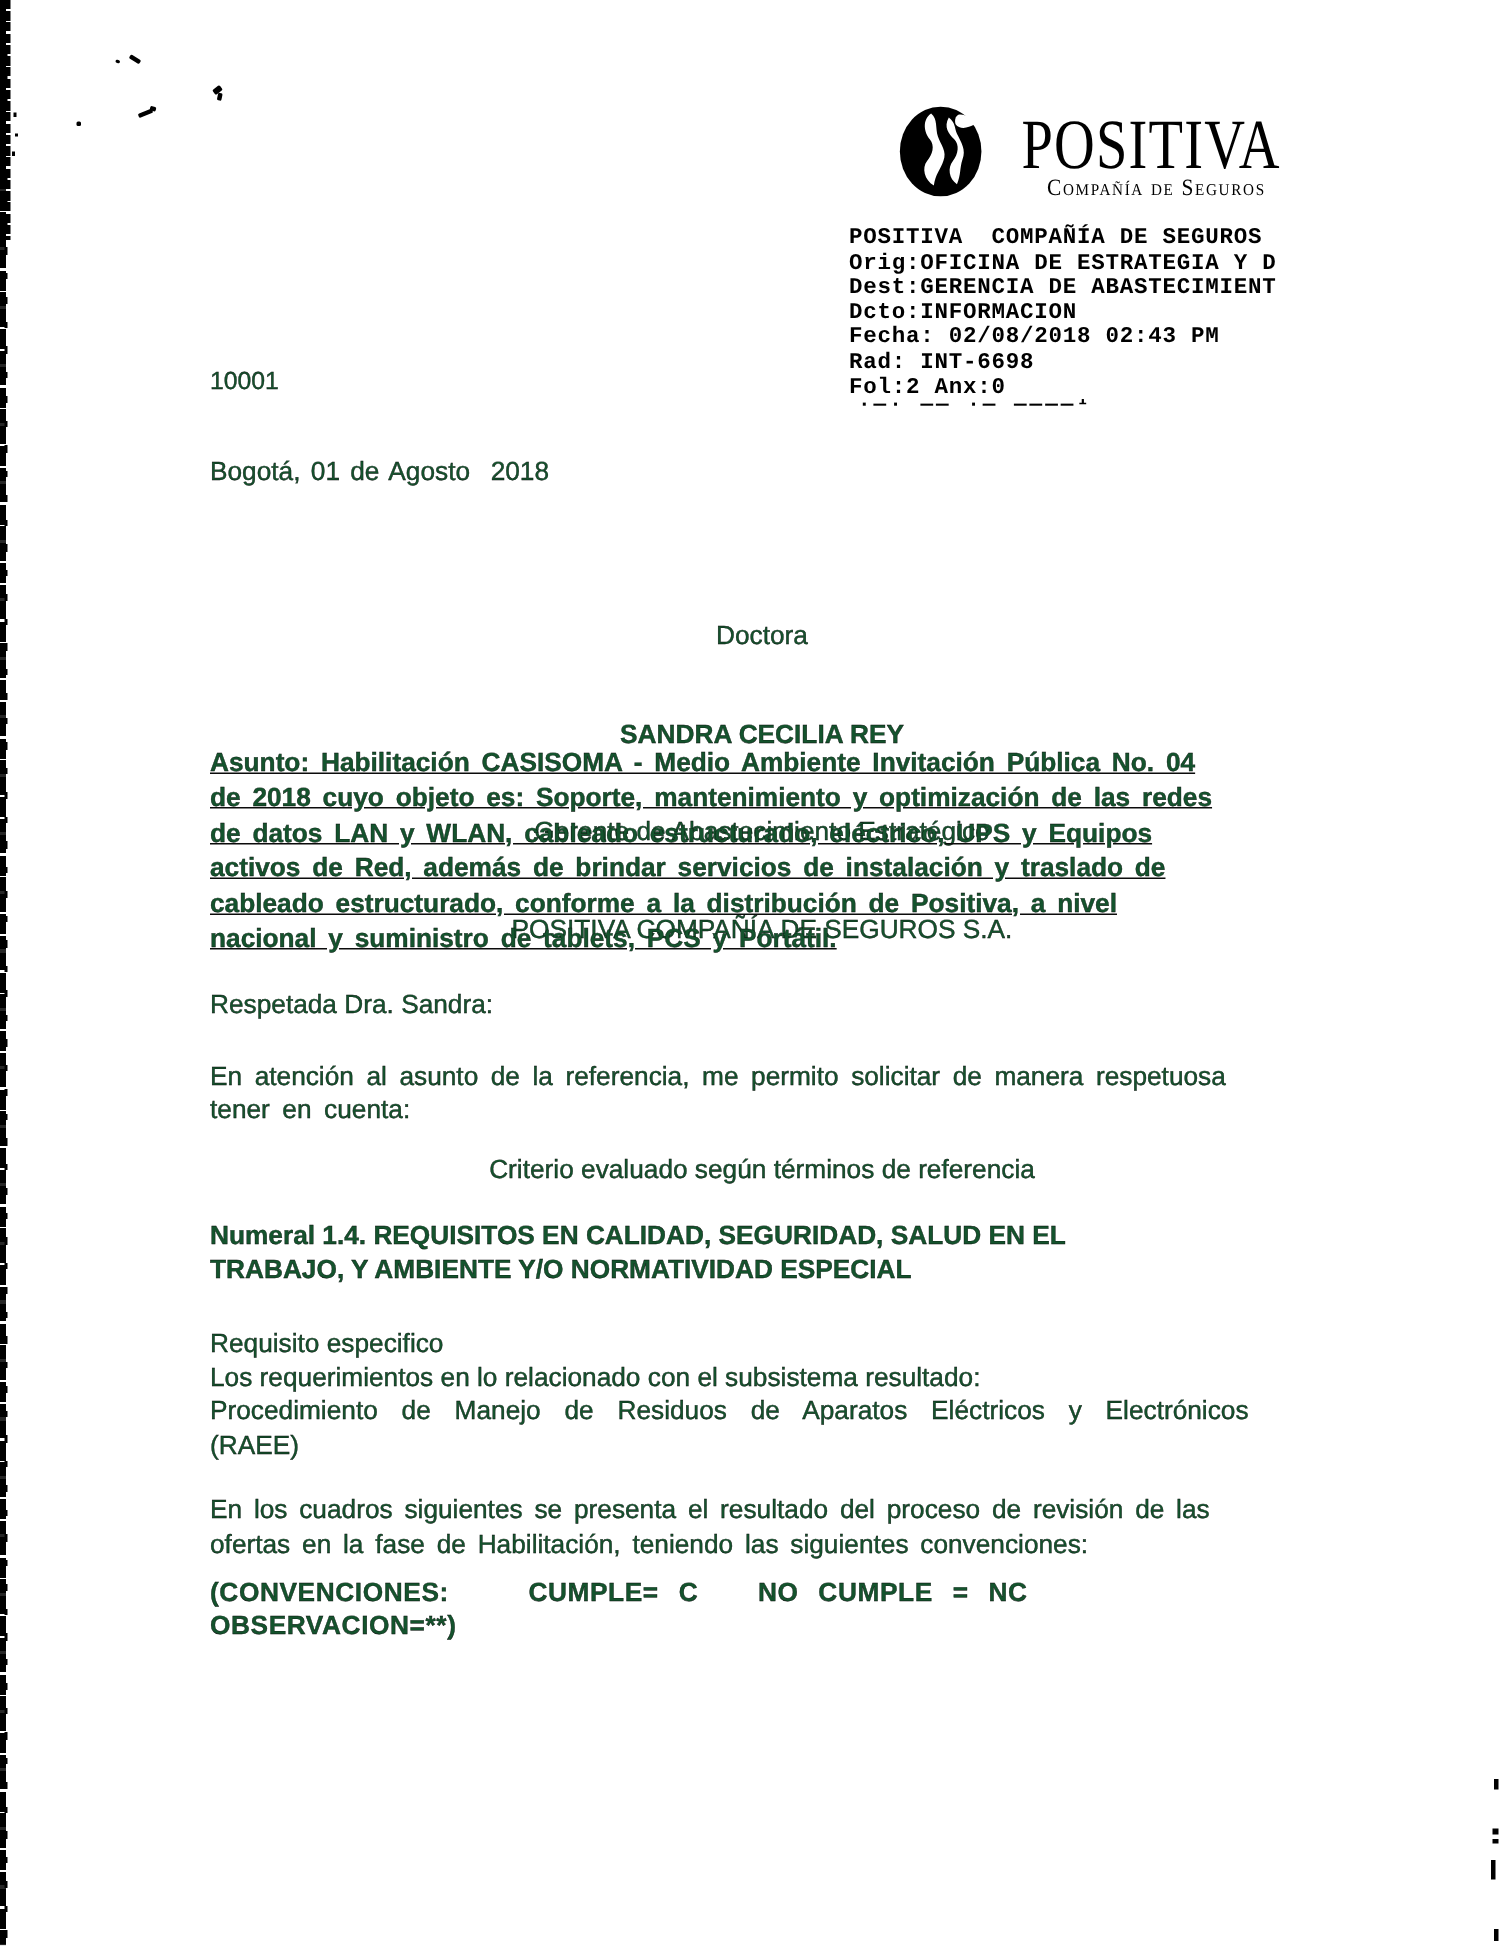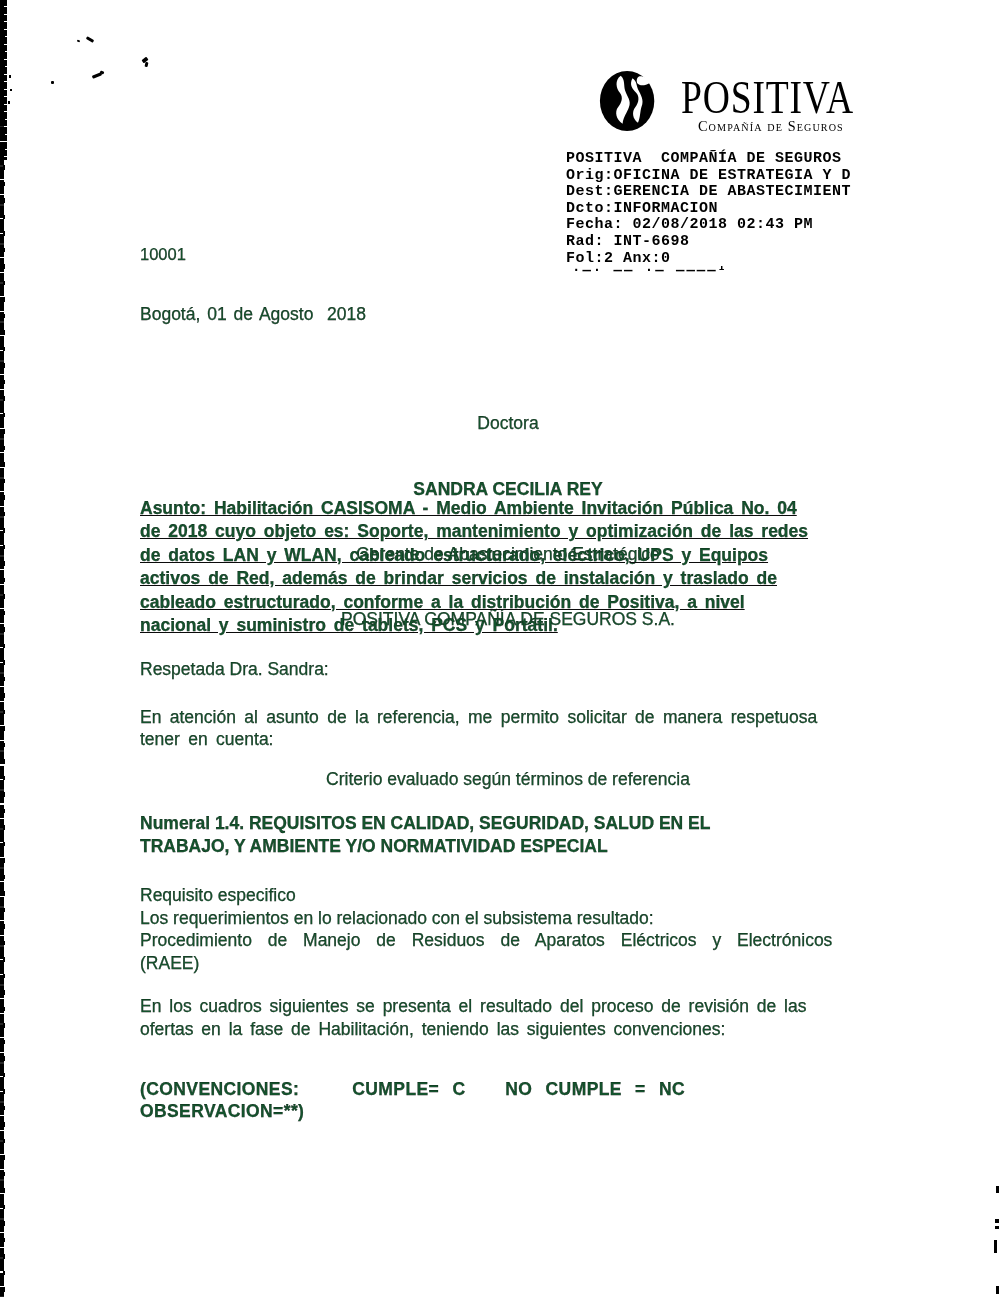--- a/index.html
+++ b/index.html
@@ -77,21 +77,21 @@
   .date-line { top: 303px; word-spacing: 2px; }
   .recipient { top: 370px; line-height: 21.7px; text-align: center; }
   .subject { top: 497px; line-height: 23.4px; word-spacing: 3px; text-decoration: underline; }
   .greeting { top: 658px; }
   .intro { top: 706px; word-spacing: 3.5px; }
   .criteria { top: 768px; text-align: center; }
   .numeral { top: 812px; line-height: 22.5px; }
   .requisito { top: 884px; line-height: 22.5px; }
   .procedimiento { top: 929px; line-height: 22.5px; word-spacing: 11px; }
   .cuadros { top: 995px; line-height: 22.5px; word-spacing: 3px; }
-  .convenciones { top: 1078px; word-spacing: 8px; letter-spacing: 0.4px; }
+  .convenciones { top: 1050px; word-spacing: 8px; letter-spacing: 0.4px; }
 </style>
 </head>
 <body>
 
 <div class="page">
 
   <div class="edge-strip"></div>
   <div class="edge-strip-2"></div>
   <div class="edge-strip-top"></div>
   <div class="edge-dot" style="left:9px;top:75px;width:2px;height:3px"></div>

